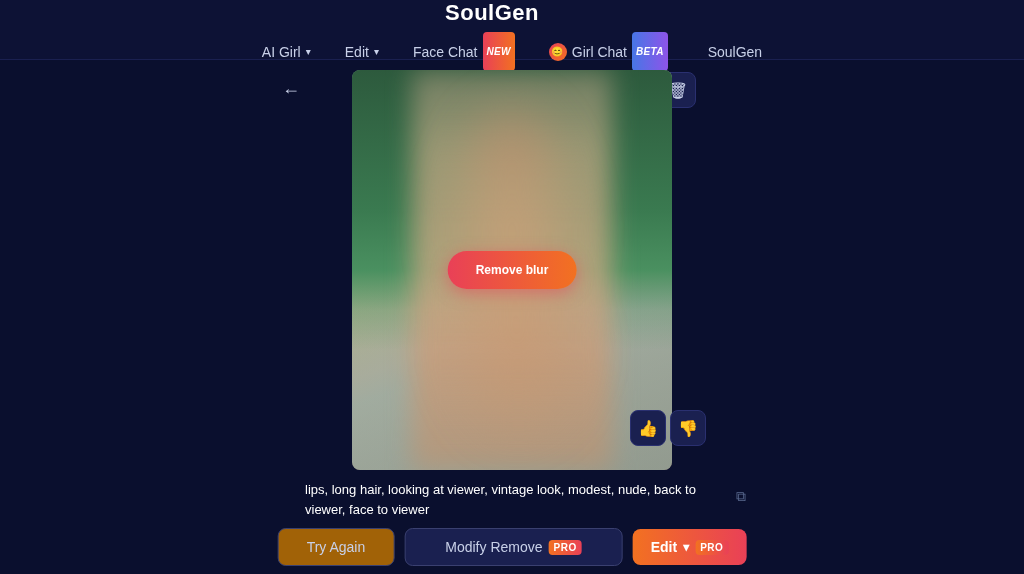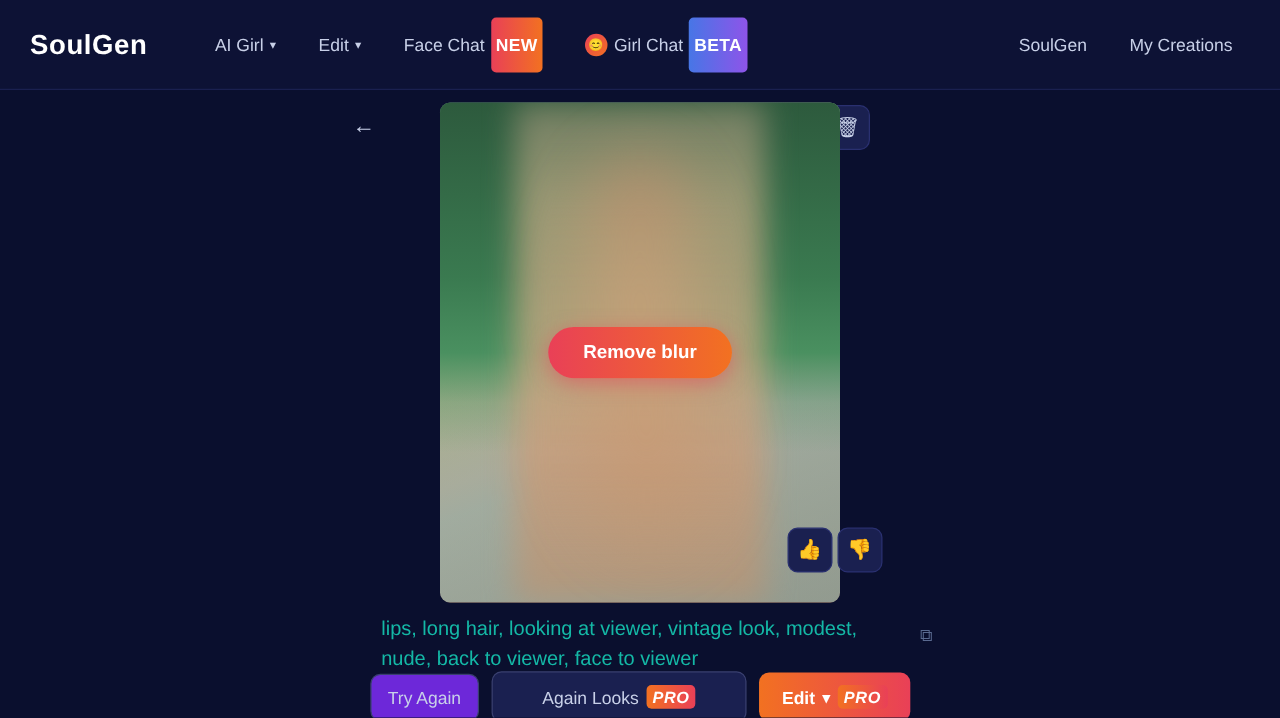--- a/index.html
+++ b/index.html
@@ -8,26 +8,27 @@
       height: 574px;
       background-color: #0a0f2e;
       font-family: 'Segoe UI', Arial, sans-serif;
       overflow: hidden;
       color: #fff;
     }
 
     
     .navbar {
       width: 100%;
-      height: 72px;
+      height: 60px;
       background-color: #0d1235;
       display: flex;
       align-items: center;
       padding: 0 24px;
       border-bottom: 1px solid #1a2050;
+      flex-direction: column;
     }
     .logo {
       font-size: 22px;
       font-weight: 700;
       color: #fff;
       margin-right: 40px;
       letter-spacing: 0.5px;
     }
     .nav-links {
       display: flex;
@@ -41,26 +42,27 @@
       font-size: 14px;
       color: #c8d0e8;
       cursor: pointer;
       display: flex;
       align-items: center;
       gap: 5px;
       white-space: nowrap;
       justify-content: space-between;
     }
     .nav-badge {
-      font-size: 14px;
+      font-size: 10px;
       font-weight: 700;
       padding: 14px 4px;
       border-radius: 4px;
       text-transform: uppercase;
       letter-spacing: 0.3px;
+      font-style: italic;
     }
     .badge-new {
       background: linear-gradient(90deg, #e94057, #f27121);
       color: #fff;
     }
     .badge-beta {
       background: linear-gradient(90deg, #4776e6, #8e54e9);
       color: #fff;
     }
     .soul-chat-icon {
@@ -155,21 +157,21 @@
     .remove-blur-btn {
       position: absolute;
       top: 50%;
       left: 50%;
       transform: translate(-50%, -50%);
       background: linear-gradient(90deg, #e94057, #f27121);
       color: #fff;
       border: none;
       border-radius: 24px;
       padding: 12px 28px;
-      font-size: 15px;
+      font-size: 12px;
       font-weight: 600;
       cursor: pointer;
       white-space: nowrap;
       box-shadow: 0 4px 16px rgba(233,64,87,0.5);
       z-index: 10;
     }
 
     
     .top-right-icons {
       position: absolute;
@@ -218,22 +220,22 @@
     .prompt-section {
       position: absolute;
       left: 305px;
       top: 420px;
       width: 450px;
       display: flex;
       align-items: flex-start;
       gap: 10px;
     }
     .prompt-text {
-      font-size: 16px;
-      color: #14b8a6;
+      font-size: 13px;
+      color: #ffffff;
       line-height: 1.5;
       flex: 1;
     }
     .copy-icon-btn {
       width: 28px;
       height: 28px;
       display: flex;
       align-items: center;
       justify-content: center;
       cursor: pointer;
@@ -247,51 +249,50 @@
     .bottom-buttons {
       position: absolute;
       bottom: 8px;
       left: 50%;
       transform: translateX(-50%);
       display: flex;
       gap: 10px;
       align-items: center;
     }
     .btn-try-again {
-      padding: 10px 13px;
+      padding: 10px 28px;
       border-radius: 8px;
       border: 1px solid #3a4070;
-      background: #6d28d9;
+      background: #a16207;
       color: #c8d0e8;
       font-size: 14px;
       cursor: pointer;
       font-weight: 500;
     }
     .btn-modify {
       padding: 10px 40px;
       border-radius: 8px;
       border: 1px solid #3a4070;
       background: #1a2050;
       color: #c8d0e8;
       font-size: 14px;
       cursor: pointer;
       font-weight: 500;
       display: flex;
       align-items: center;
       gap: 6px;
     }
     .pro-badge {
-      font-size: 13px;
+      font-size: 10px;
       font-weight: 800;
       background: linear-gradient(90deg, #f27121, #e94057);
       color: #fff;
       padding: 2px 5px;
       border-radius: 4px;
       letter-spacing: 0.5px;
-      font-style: italic;
     }
     .btn-edit {
       padding: 10px 18px;
       border-radius: 8px;
       background: linear-gradient(90deg, #f27121, #e94057);
       color: #fff;
       font-size: 14px;
       cursor: pointer;
       font-weight: 600;
       border: none;
@@ -329,21 +330,20 @@
     <div class="nav-item">
       <span class="soul-chat-icon" style="font-size:10px;">😊</span>
       <span>Girl Chat</span>
       <span class="nav-badge badge-beta">Beta</span>
     </div>
 
     <div class="nav-spacer"></div>
 
     <div class="nav-pricing">SoulGen</div>
 
-    <div class="nav-creations">My Creations</div>
   </div>
 </nav>
 
 <div class="main-content">
 
   <div class="back-btn">←</div>
 
   <div class="top-right-icons">
     <div class="icon-btn">
       <span>⬇</span>
@@ -374,21 +374,21 @@
     <span class="prompt-text">lips, long hair, looking at viewer, vintage look, modest, nude, back to viewer, face to viewer</span>
     <div class="copy-icon-btn">
       <span>⧉</span>
     </div>
   </div>
 
   <div class="bottom-buttons">
     <button class="btn-try-again">Try Again</button>
 
     <button class="btn-modify">
-      <span>Again Looks</span>
+      <span>Modify Remove</span>
       <span class="pro-badge">PRO</span>
     </button>
 
     <button class="btn-edit">
       <span>Edit</span>
       <span class="btn-edit-arrow">▾</span>
       <span class="pro-badge">PRO</span>
     </button>
   </div>
 

